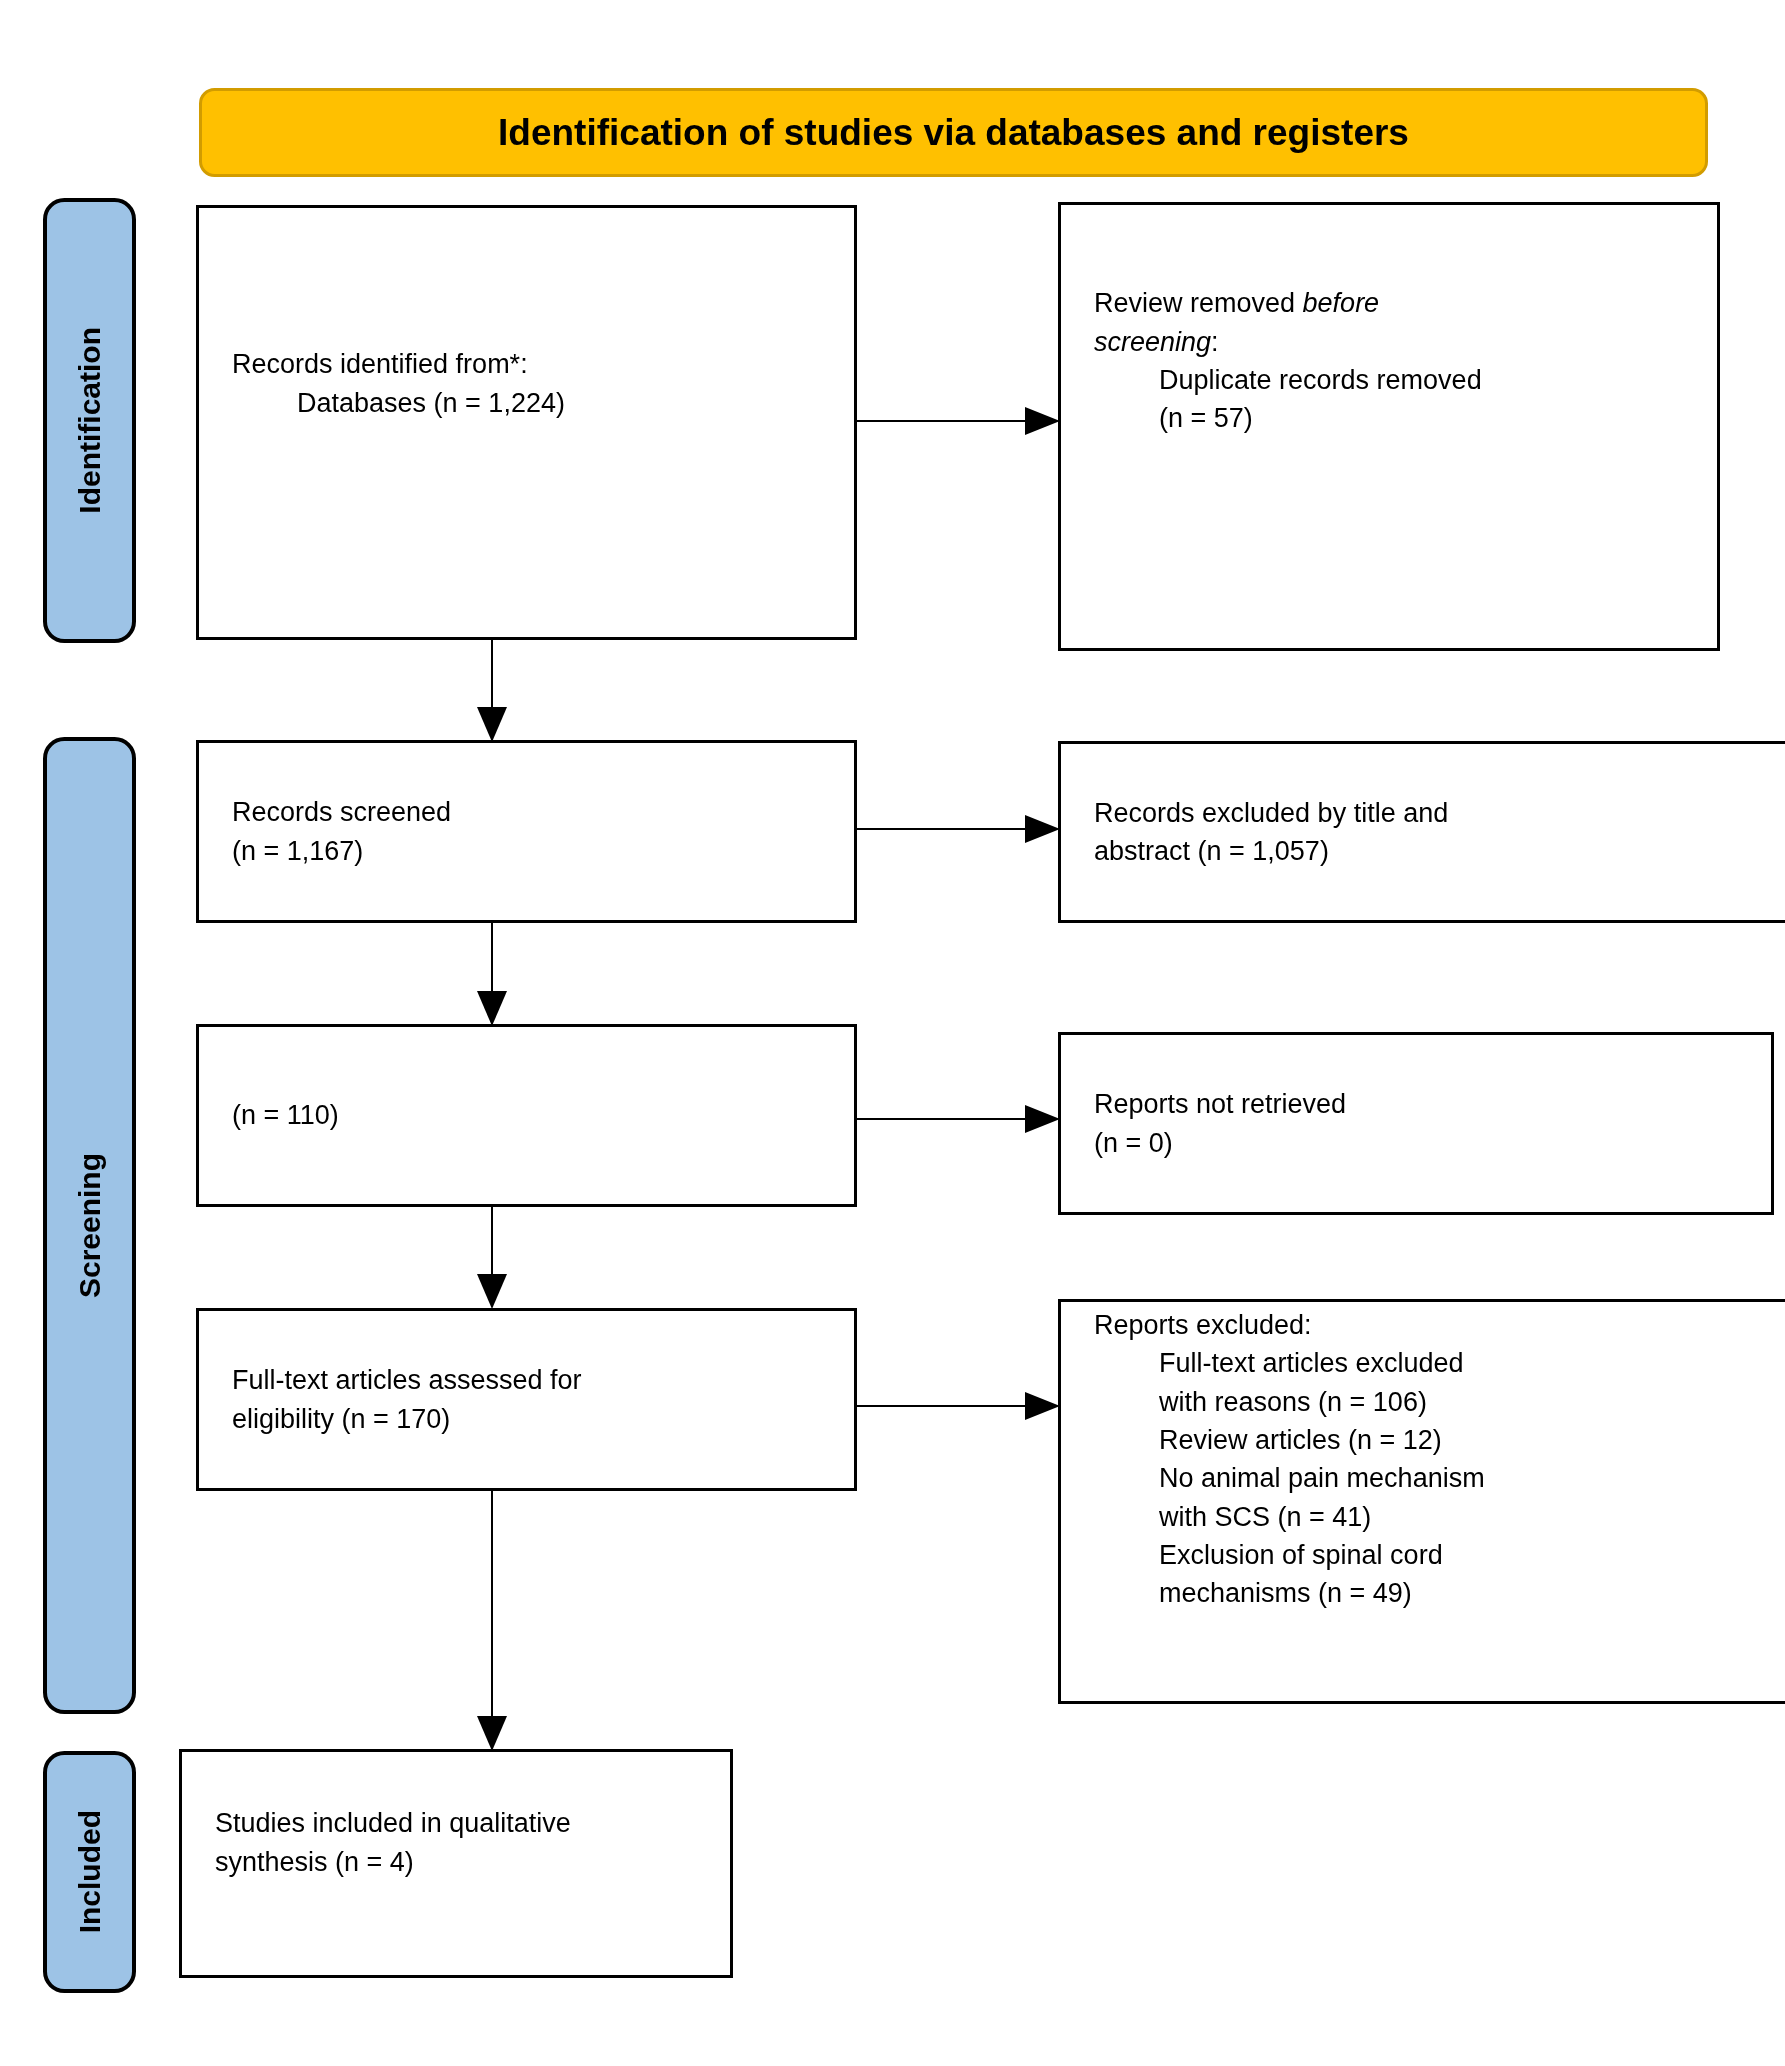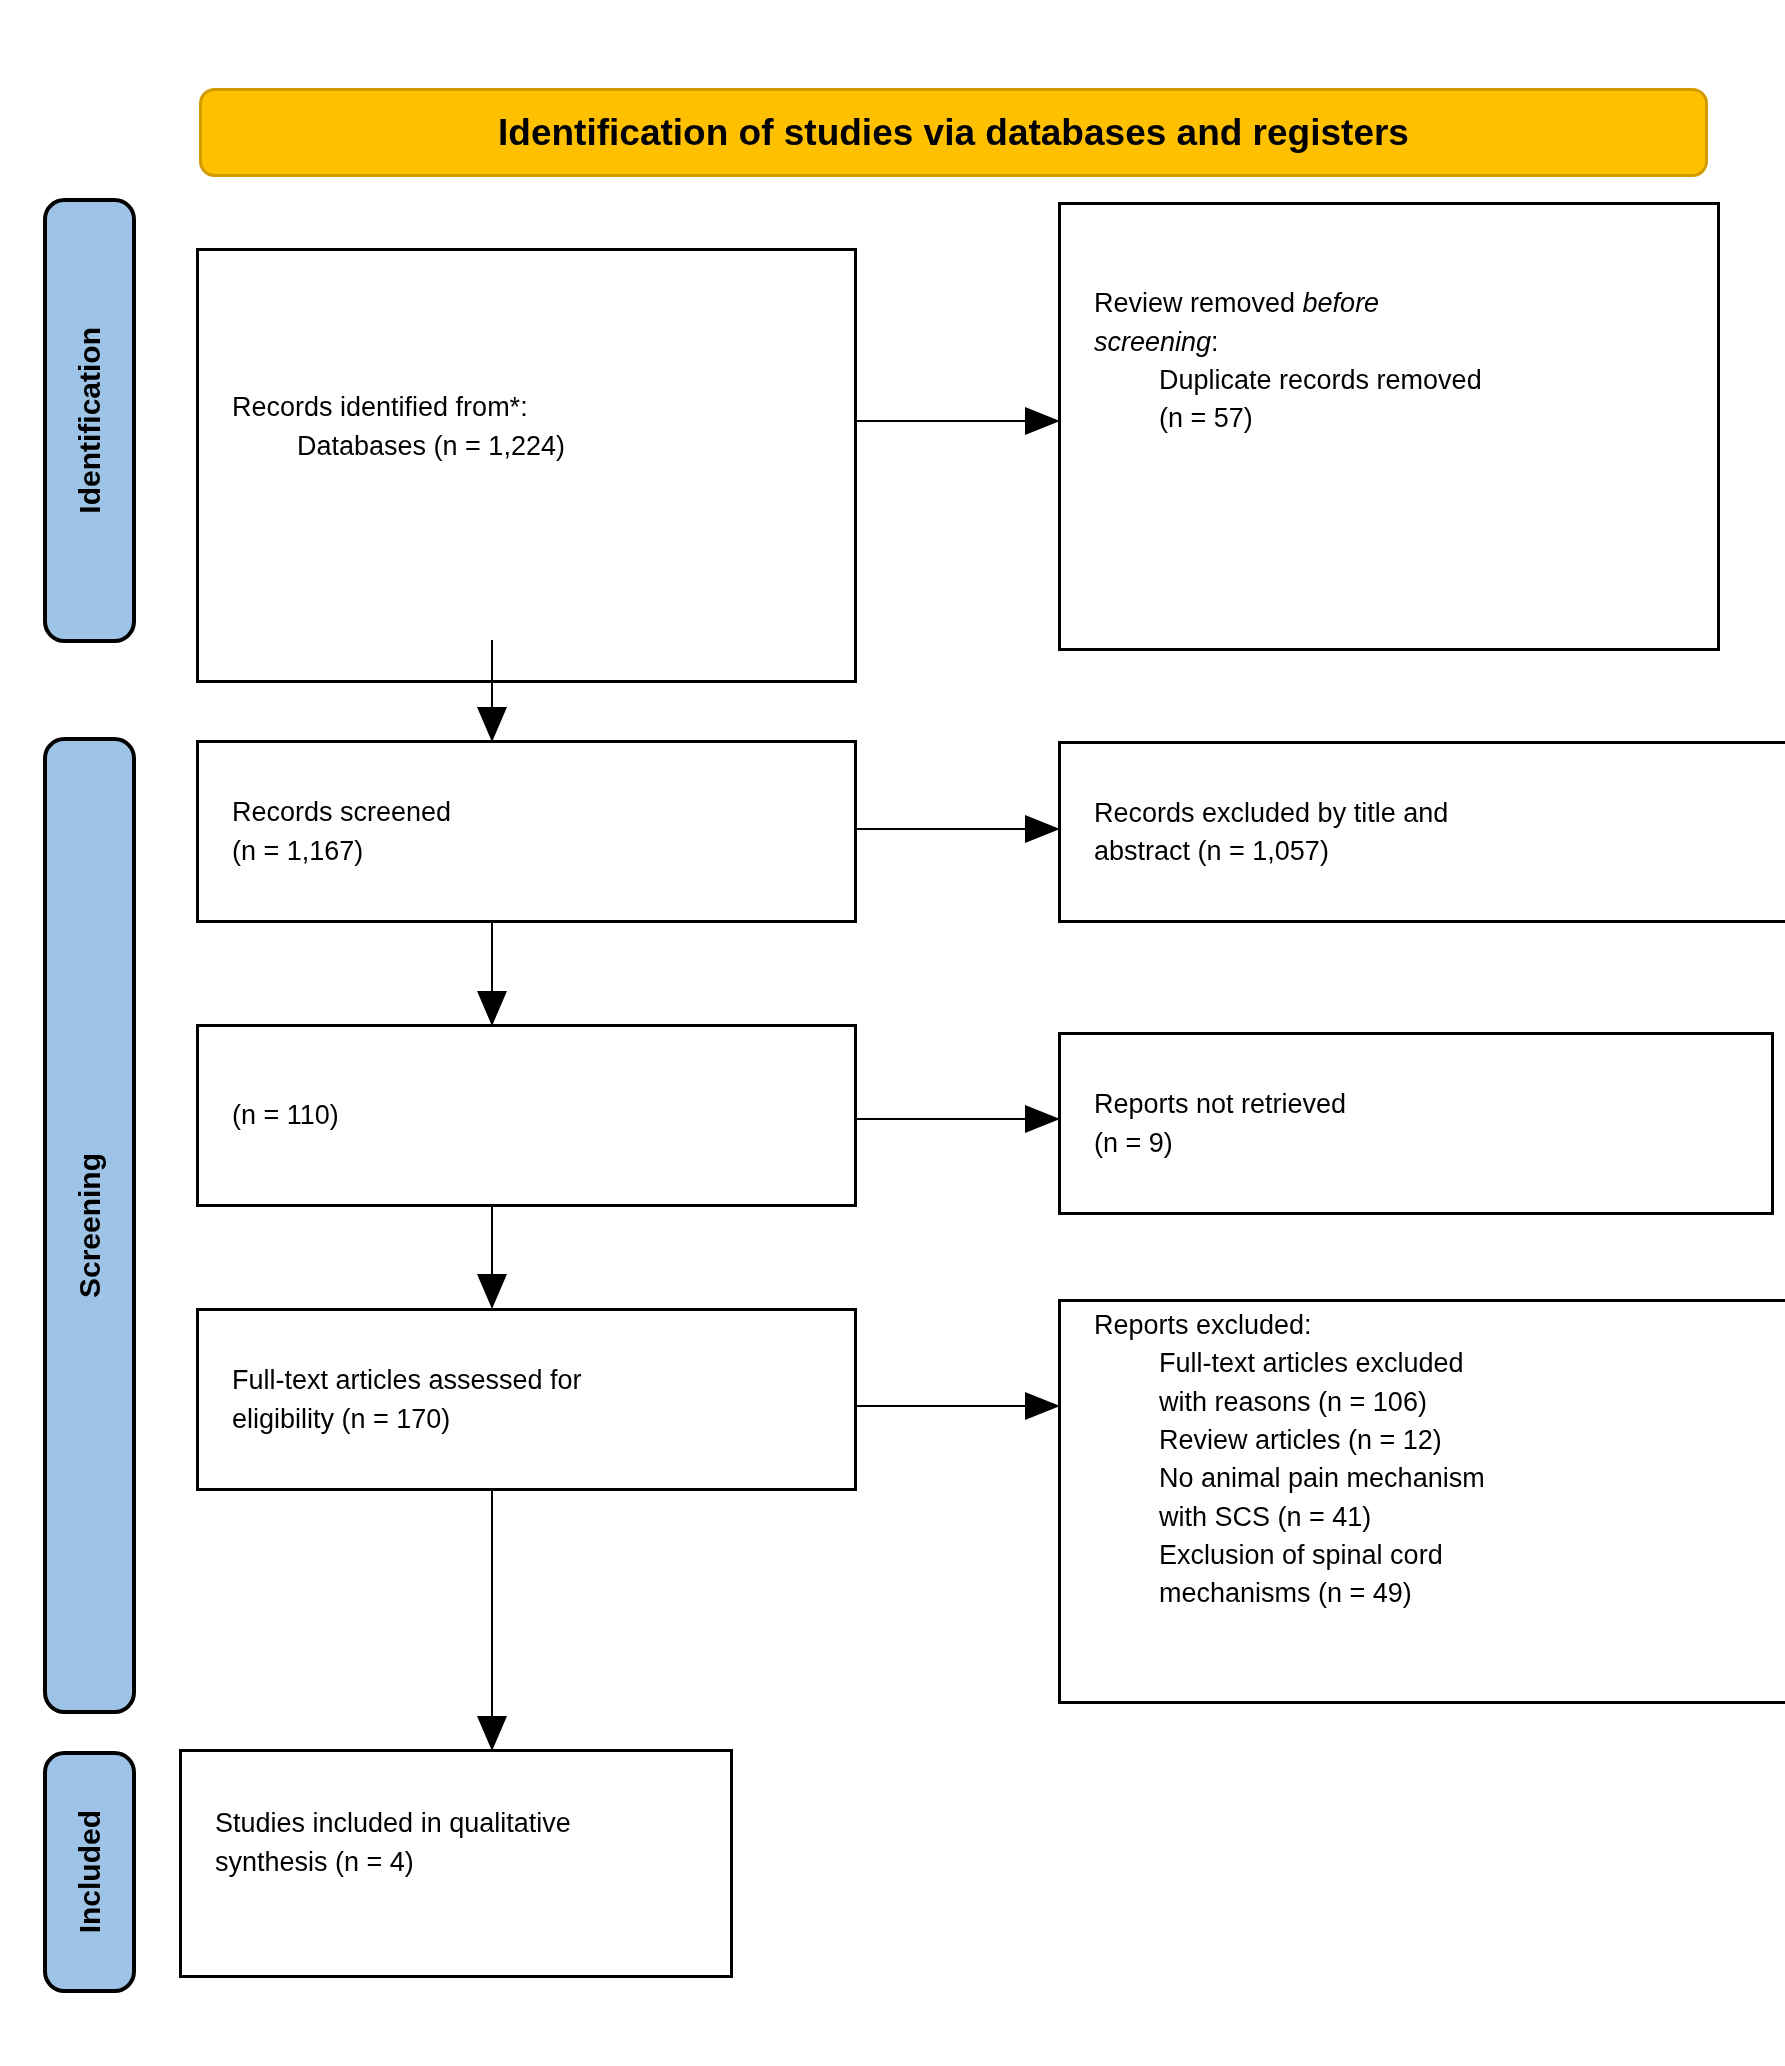--- a/index.html
+++ b/index.html
@@ -30,21 +30,21 @@
   .stage-screening      { top:737px; height:977px; }
   .stage-included       { top:1751px; height:242px; }
 
   
   .box {
     position:absolute; background:#ffffff; border:3.6px solid #000; box-sizing:border-box;
     display:flex; flex-direction:column; justify-content:center;
     padding:6px 18px 6px 33px; font-size:27px; line-height:1.42;
   }
   .box .indent { padding-left:65px; }
-  .box-l1 { left:196px; top:205px;  width:661px; height:435px; padding-bottom:84px;margin-top:43px; }
+  .box-l1 { left:196px; top:205px;  width:661px; height:435px; padding-bottom:84px; }
   .box-l2 { left:196px; top:740px; width:661px; height:183px; }
   .box-l3 { left:196px; top:1024px; width:661px; height:183px; }
   .box-l4 { left:196px; top:1308px; width:661px; height:183px; }
   .box-l5 { left:179px; top:1749px; width:554px; height:229px; padding-bottom:48px; }
   .box-r1 { left:1058px; top:202px;  width:662px; height:449px; padding-bottom:137px; }
   .box-r2 { left:1058px; top:741px; width:750px; height:182px; }
   .box-r3 { left:1058px; top:1032px; width:716px; height:183px; }
   .box-r4 { left:1058px; top:1299px; width:778px; height:405px;
             justify-content:flex-start; padding-top:4px; }
 
@@ -113,21 +113,21 @@
     <div class="indent">(n = 57)</div>
   </div>
 
   <div class="box box-r2">
     <div>Records excluded by title and</div>
     <div>abstract (n = 1,057)</div>
   </div>
 
   <div class="box box-r3">
     <div>Reports not retrieved</div>
-    <div>(n = 9)</div>
+    <div>(n = 0)</div>
   </div>
 
   <div class="box box-r4">
     <div>Reports excluded:</div>
     <div class="indent">Full-text articles excluded</div>
     <div class="indent">with reasons (n = 106)</div>
     <div class="indent">Review articles (n = 12)</div>
     <div class="indent">No animal pain mechanism</div>
     <div class="indent">with SCS (n = 41)</div>
     <div class="indent">Exclusion of spinal cord</div>

